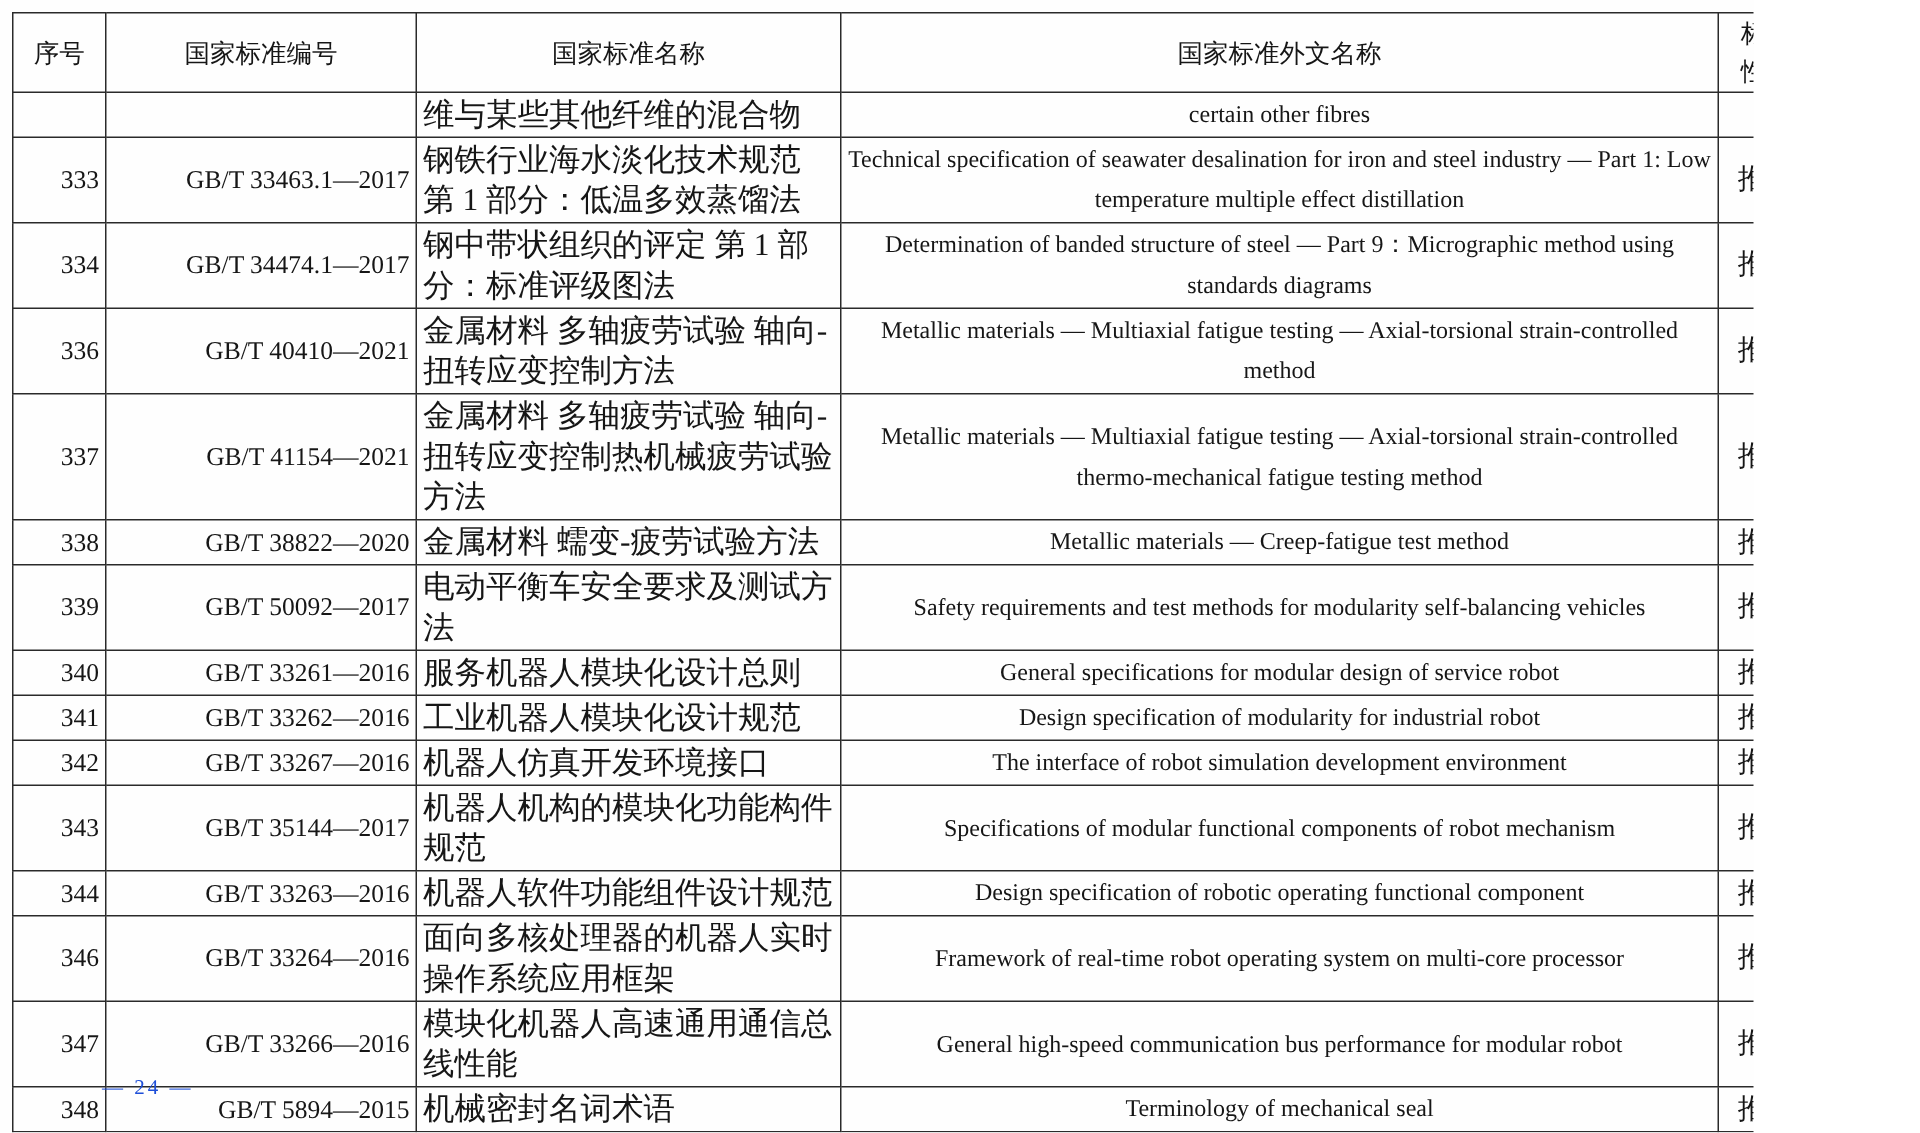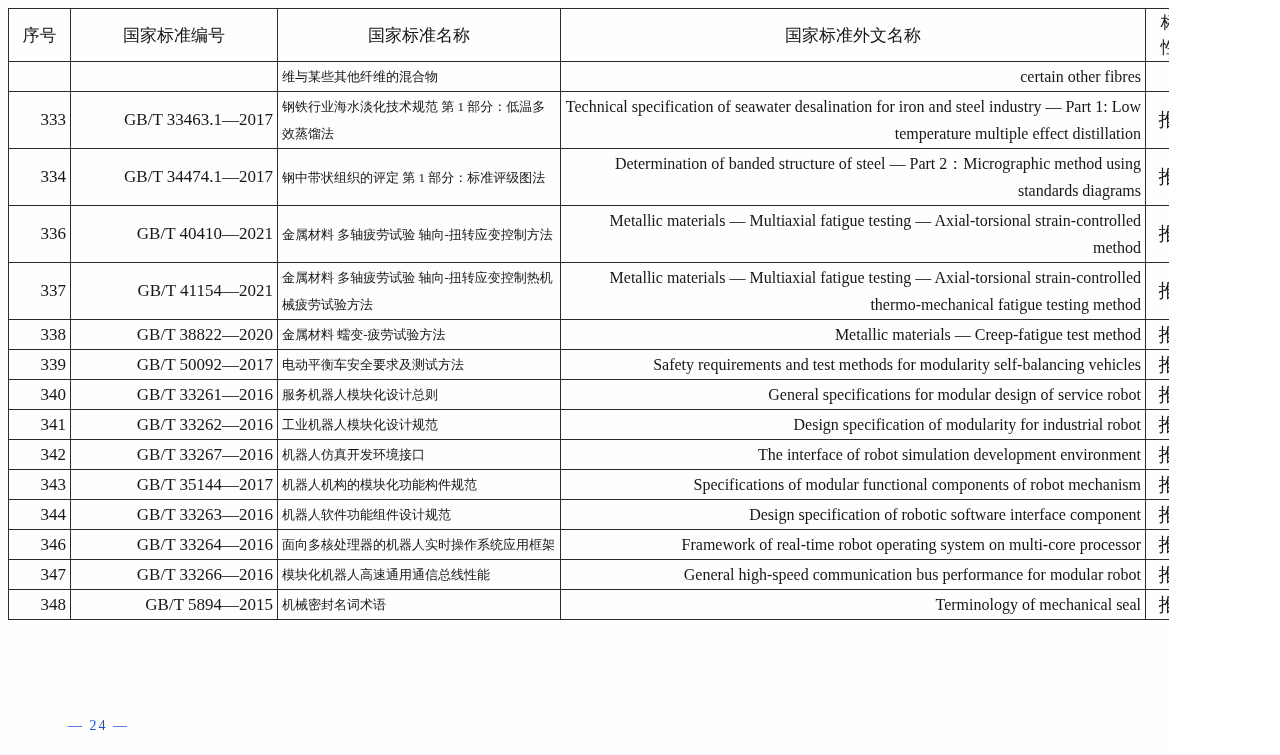--- a/index.html
+++ b/index.html
@@ -40,27 +40,27 @@
   .std-table td {
     height: 26px;
   }
   .cell-seq, .cell-code {
     text-align: right;
     font-size: 17px;
     line-height: 26px;
   }
   .cell-name-zh {
     text-align: left;
-    font-size: 13px;
+    font-size: 21px;
     line-height: 27px;
     padding-left: 7px;
     padding-right: 4px;
   }
   .cell-name-en {
-    text-align: right;
+    text-align: center;
     font-size: 16px;
     line-height: 27px;
     padding-left: 6px;
     padding-right: 6px;
   }
   .cell-nature, .cell-language {
     text-align: center;
     font-size: 19px;
     line-height: 26px;
   }
@@ -121,21 +121,21 @@
       <td class="cell-name-zh">钢铁行业海水淡化技术规范 第 1 部分：低温多效蒸馏法</td>
       <td class="cell-name-en">Technical specification of seawater desalination for iron and steel industry — Part 1: Low temperature multiple effect distillation</td>
       <td class="cell-nature">推荐</td>
       <td class="cell-language">英语</td>
     </tr>
 
     <tr>
       <td class="cell-seq">334</td>
       <td class="cell-code">GB/T 34474.1—2017</td>
       <td class="cell-name-zh">钢中带状组织的评定 第 1 部分：标准评级图法</td>
-      <td class="cell-name-en">Determination of banded structure of steel — Part 2：Micrographic method using standards diagrams</td>
+      <td class="cell-name-en">Determination of banded structure of steel — Part 9：Micrographic method using standards diagrams</td>
       <td class="cell-nature">推荐</td>
       <td class="cell-language">英语</td>
     </tr>
 
 
     <tr>
       <td class="cell-seq">336</td>
       <td class="cell-code">GB/T 40410—2021</td>
       <td class="cell-name-zh">金属材料 多轴疲劳试验 轴向-扭转应变控制方法</td>
       <td class="cell-name-en">Metallic materials — Multiaxial fatigue testing — Axial-torsional strain-controlled method</td>
@@ -203,21 +203,21 @@
       <td class="cell-name-zh">机器人机构的模块化功能构件规范</td>
       <td class="cell-name-en">Specifications of modular functional components of robot mechanism</td>
       <td class="cell-nature">推荐</td>
       <td class="cell-language">英语</td>
     </tr>
 
     <tr>
       <td class="cell-seq">344</td>
       <td class="cell-code">GB/T 33263—2016</td>
       <td class="cell-name-zh">机器人软件功能组件设计规范</td>
-      <td class="cell-name-en">Design specification of robotic software interface component</td>
+      <td class="cell-name-en">Design specification of robotic operating functional component</td>
       <td class="cell-nature">推荐</td>
       <td class="cell-language">英语</td>
     </tr>
 
 
     <tr>
       <td class="cell-seq">346</td>
       <td class="cell-code">GB/T 33264—2016</td>
       <td class="cell-name-zh">面向多核处理器的机器人实时操作系统应用框架</td>
       <td class="cell-name-en">Framework of real-time robot operating system on multi-core processor</td>

